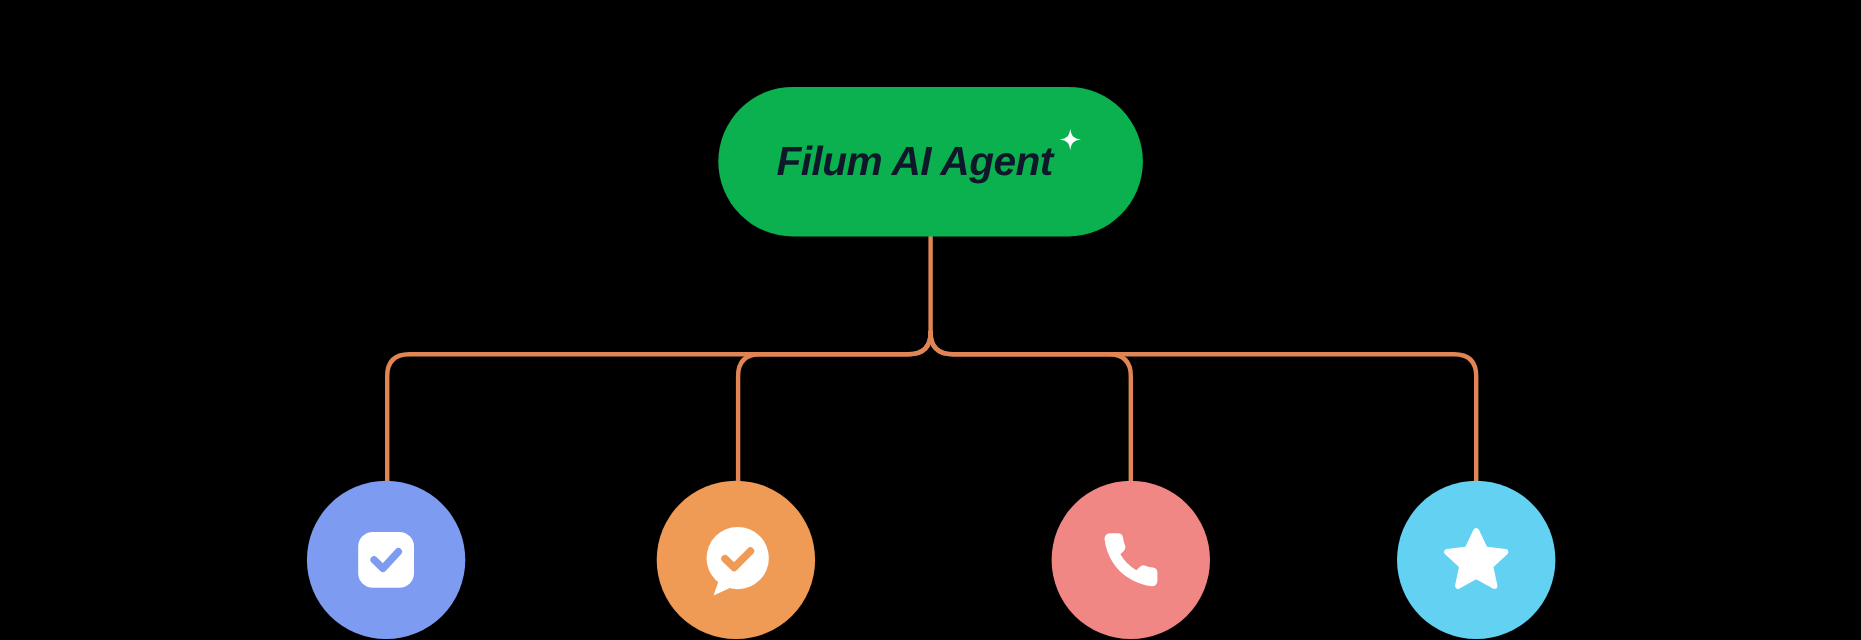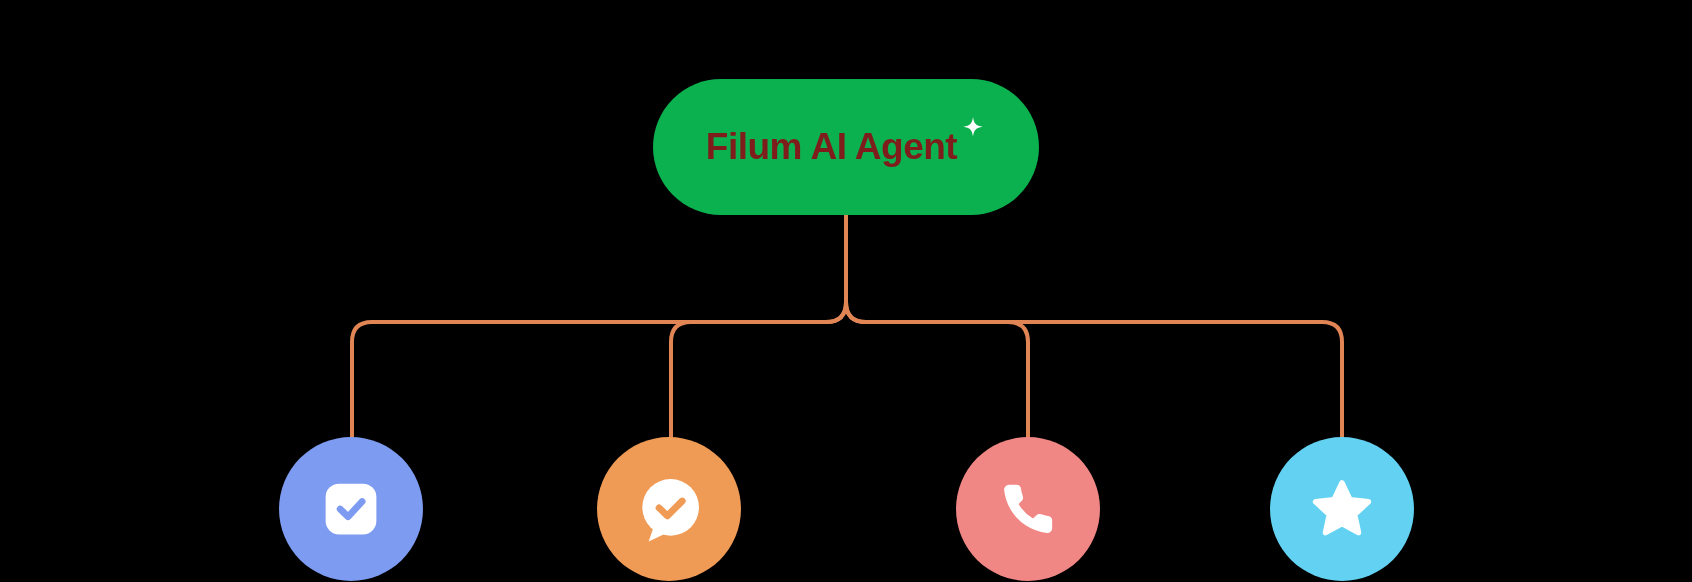--- a/index.html
+++ b/index.html
@@ -27,25 +27,26 @@
     left: 653px;
     top: 79px;
     width: 386px;
     height: 136px;
     border-radius: 68px;
     display: flex;
     align-items: center;
     justify-content: center;
   }
   .root-label {
-    color: #7f1d1d;
+    color: #0f172a;
     font-size: 37px;
     font-weight: bold;
     letter-spacing: -0.5px;
     white-space: nowrap;
+    font-style: italic;
   }
   .sparkle {
     margin-left: 3px;
     transform: translateY(-18px);
   }
   .node-circle {
     position: absolute;
     width: 144px;
     height: 144px;
     border-radius: 50%;

